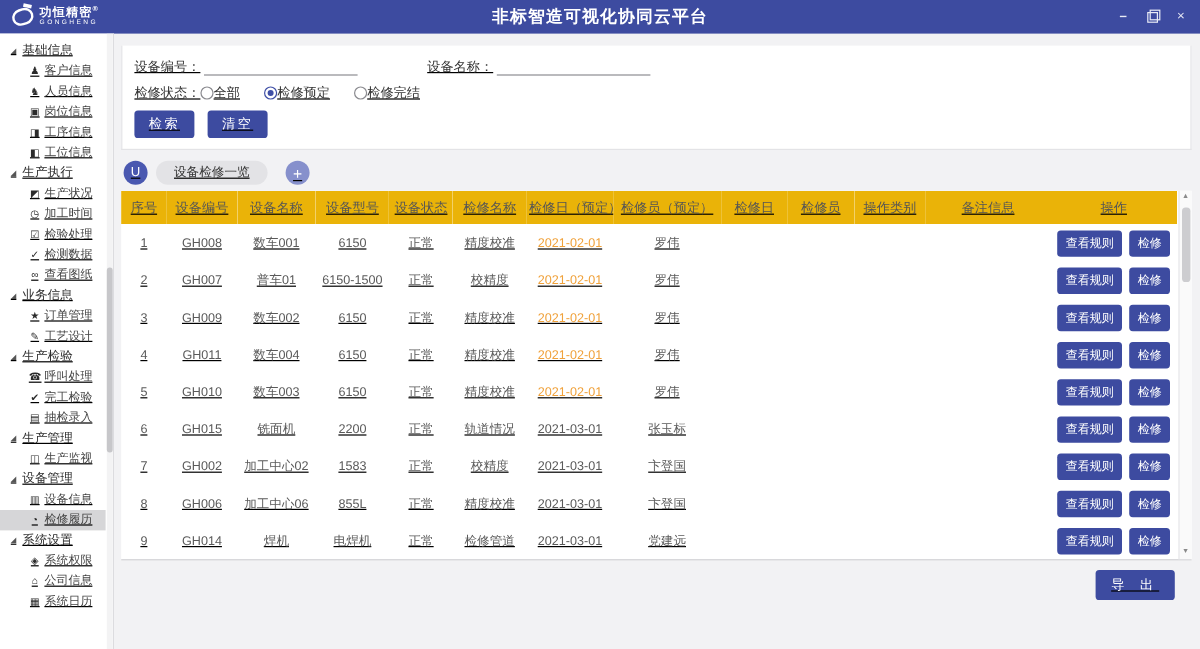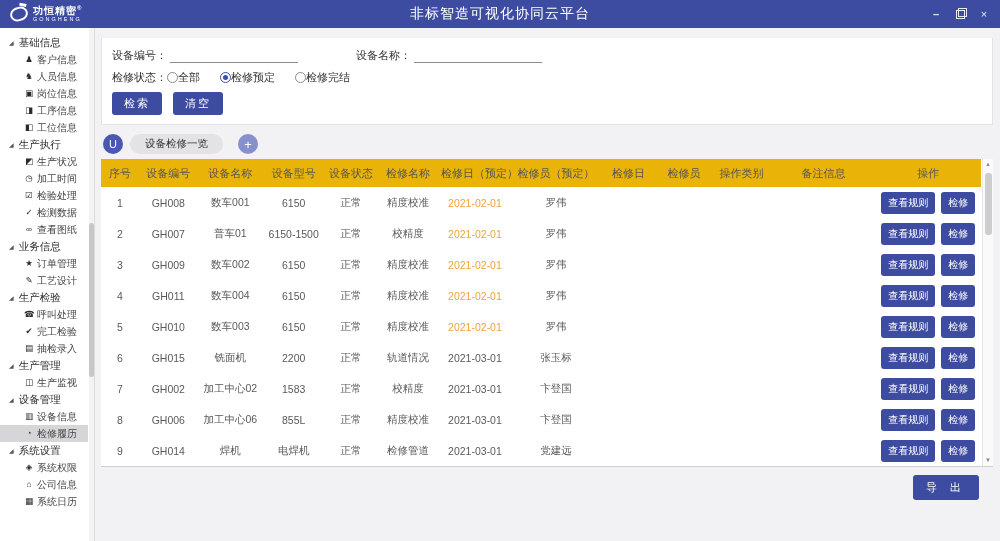--- a/index.html
+++ b/index.html
@@ -8,30 +8,30 @@
 
   
   .titlebar{flex:0 0 28px;background:#3d4ba0;color:#fff;display:flex;align-items:center;position:relative;padding:0 10px;}
   .logo{display:flex;align-items:center;gap:5px;}
   .logo-mark{width:18px;height:14px;border:2px solid #fff;border-radius:50% / 60%;transform:rotate(-18deg);position:relative;display:inline-block;}
   .logo-mark::after{content:"";position:absolute;right:-3px;top:-4px;width:7px;height:3px;background:#fff;transform:rotate(30deg);}
   .logo-text{display:flex;flex-direction:column;line-height:1;}
   .logo-cn{font-size:10px;font-weight:bold;letter-spacing:1px;}
   .logo-reg{font-size:6px;vertical-align:super;}
   .logo-en{font-size:5.5px;letter-spacing:2px;margin-top:1px;}
-  .app-title{position:absolute;left:0;right:0;text-align:center;font-size:14px;font-weight:normal;letter-spacing:1px;pointer-events:none;}
+  .app-title{position:absolute;left:0;right:0;text-align:center;font-size:14px;font-weight:bold;letter-spacing:1px;pointer-events:none;}
   .win-controls{margin-left:auto;display:flex;align-items:center;gap:12px;z-index:2;}
   .wc{width:12px;height:12px;display:inline-flex;align-items:center;justify-content:center;font-size:11px;color:#e8eaf5;cursor:pointer;}
   .wc-min{align-items:flex-end;font-weight:bold;}
   .wc-restore{position:relative;}
   .wc-restore::before{content:"";position:absolute;left:2px;bottom:1px;width:7px;height:7px;border:1px solid #e8eaf5;background:#3d4ba0;}
   .wc-restore::after{content:"";position:absolute;left:4px;bottom:3px;width:7px;height:7px;border:1px solid #e8eaf5;}
 
   
-  .body-row{flex:1;display:flex;min-height:0;}
+  .body-row{flex:1;display:flex;min-height:0;text-decoration:underline;}
 
   
   .sidebar{flex:0 0 95px;background:#fff;border-right:1px solid #dcdcdf;position:relative;overflow:hidden;padding:6px 6px 0 0;}
   .sb-group-label{display:flex;align-items:center;gap:5px;padding:2px 0 2px 9px;font-size:10.5px;color:#2e2e2e;cursor:pointer;line-height:13px;}
   .sb-arrow{font-size:6px;color:#555;transform:translateY(1px);}
   .sb-item{display:flex;align-items:center;gap:3px;padding:2px 0 2px 24px;font-size:10px;color:#454545;cursor:pointer;line-height:13px;white-space:nowrap;}
   .sb-item.selected{background:#d6d6d8;}
   .sb-icon{font-size:8.5px;color:#2b2b2b;width:10px;text-align:center;}
   .sb-scroll{position:absolute;top:0;right:0;width:5px;height:100%;background:#f3f3f4;}
   .sb-thumb{position:absolute;top:38%;right:0;width:5px;height:30%;background:#c7c7ca;border-radius:3px;}

